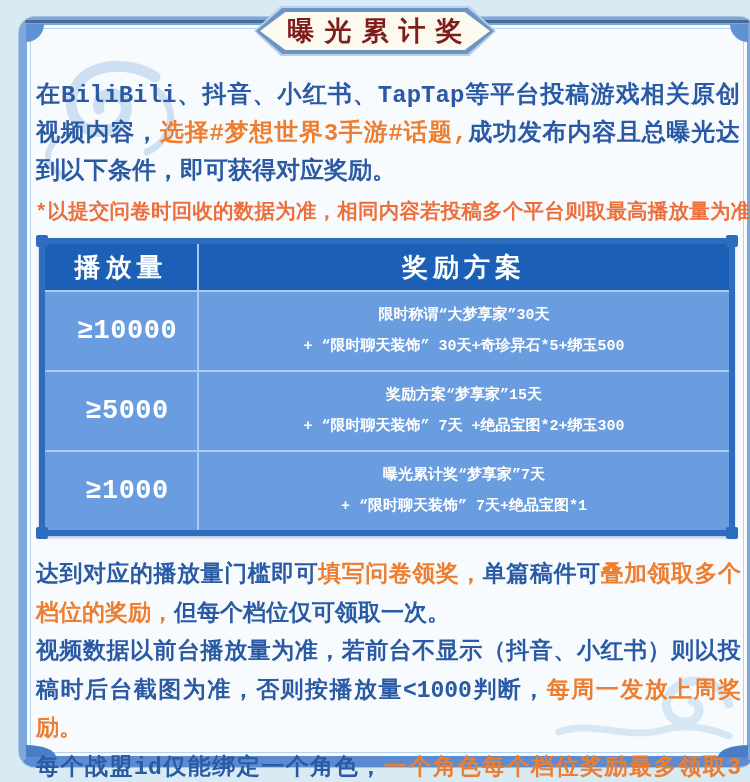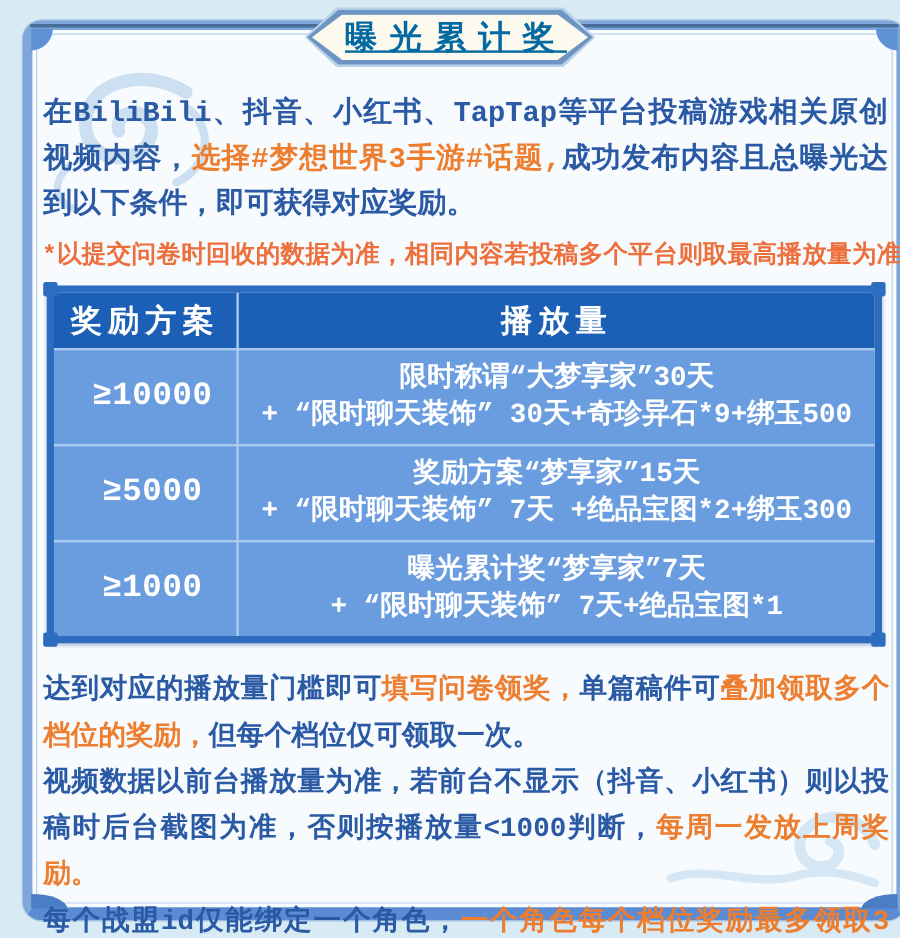--- a/index.html
+++ b/index.html
@@ -40,23 +40,22 @@
   .badge{
     position:absolute; left:50%; top:6px; transform:translateX(-50%);
     width:242px; height:50px; z-index:6;
   }
   .badge .layer{position:absolute; clip-path:polygon(0% 50%,11% 0%,89% 0%,100% 50%,89% 100%,11% 100%);}
   .badge .l1{inset:0; background:#b7d2e8;}
   .badge .l2{inset:2px; background:#6e94c4;}
   .badge .l3{inset:6px; background:#fcfaee;}
   .badge-text{
     position:absolute; inset:0; display:flex; align-items:center; justify-content:center;
-    color:#0369a1; font-size:27px; font-weight:700; letter-spacing:10px; padding-left:10px;
+    color:#7f1d1d; font-size:27px; font-weight:700; letter-spacing:10px; padding-left:10px;
     font-family:"Liberation Serif","DejaVu Serif",serif;
-    text-decoration:underline;
   }
   
   .intro{
     position:absolute; left:9px; right:7px; top:52px;
     font-size:24px; line-height:38px; font-weight:700; color:#2b5aa5;
     text-align:justify;
   }
   .t-orange{color:#ed7d2f;}
   .note{
     position:absolute; left:8px; right:6px; top:172px;
@@ -75,21 +74,21 @@
   .corner-tab.c3{bottom:-3px; left:-3px;}
   .corner-tab.c4{bottom:-3px; right:-3px;}
   .grid{
     display:grid; grid-template-columns:152px 1fr; gap:2px;
     background:#a9cbee; border-radius:3px; overflow:hidden;
   }
   .cell{display:flex; align-items:center; justify-content:center; color:#ffffff;}
   .th{background:#1b60b6; height:46px; font-size:26px; font-weight:700; letter-spacing:5px;}
   .td{background:#6a9ddf; height:78px;}
   .views{font-size:27px; font-weight:700; letter-spacing:0.5px;padding-left:12px;}
-  .reward{flex-direction:column; font-size:23px; font-weight:700; line-height:31px; text-align:center;}
+  .reward{flex-direction:column; font-size:15px; font-weight:700; line-height:31px; text-align:center;}
   
   .footer{
     position:absolute; left:9px; right:6px; top:531px;
     font-size:23px; line-height:38.5px; font-weight:700; color:#2b5aa5;
     text-align:justify;
   }
   .footer p{margin:0;}
 </style>
 </head>
 <body>
@@ -125,27 +124,27 @@
 
     <div class="note">*以提交问卷时回收的数据为准，相同内容若投稿多个平台则取最高播放量为准</div>
 
     <div class="table-wrap">
       <div class="corner-tab c1"></div>
       <div class="corner-tab c2"></div>
       <div class="corner-tab c3"></div>
       <div class="corner-tab c4"></div>
       <div class="grid">
 
+        <div class="cell th">播放量</div>
         <div class="cell th">奖励方案</div>
-        <div class="cell th">播放量</div>
 
         <div class="cell td views">≥10000</div>
         <div class="cell td reward">
           <span>限时称谓“大梦享家”30天</span>
-          <span>+ “限时聊天装饰” 30天+奇珍异石*9+绑玉500</span>
+          <span>+ “限时聊天装饰” 30天+奇珍异石*5+绑玉500</span>
         </div>
 
         <div class="cell td views">≥5000</div>
         <div class="cell td reward">
           <span>奖励方案“梦享家”15天</span>
           <span>+ “限时聊天装饰” 7天 +绝品宝图*2+绑玉300</span>
         </div>
 
         <div class="cell td views">≥1000</div>
         <div class="cell td reward">

